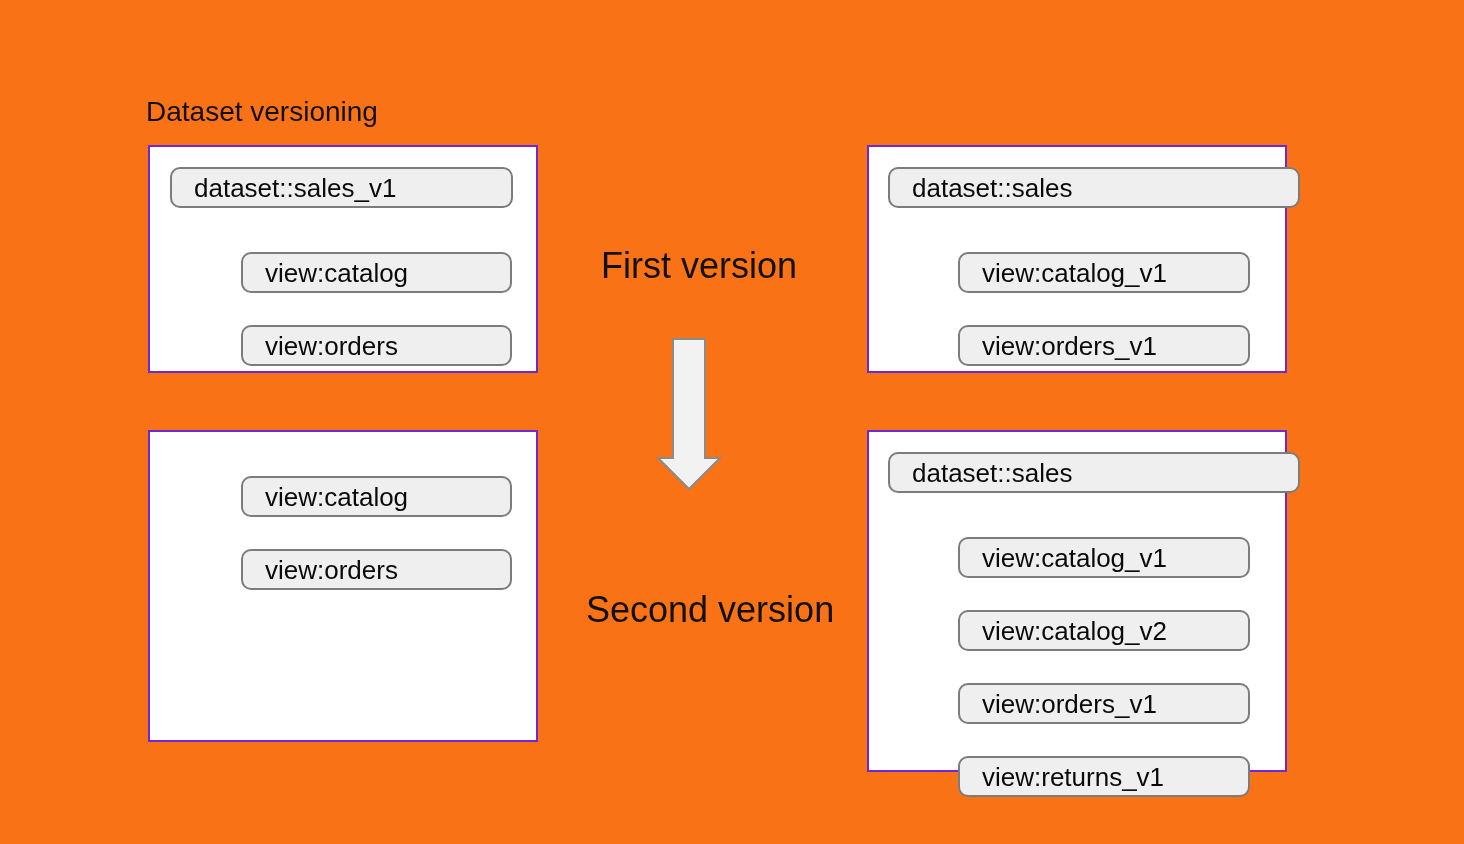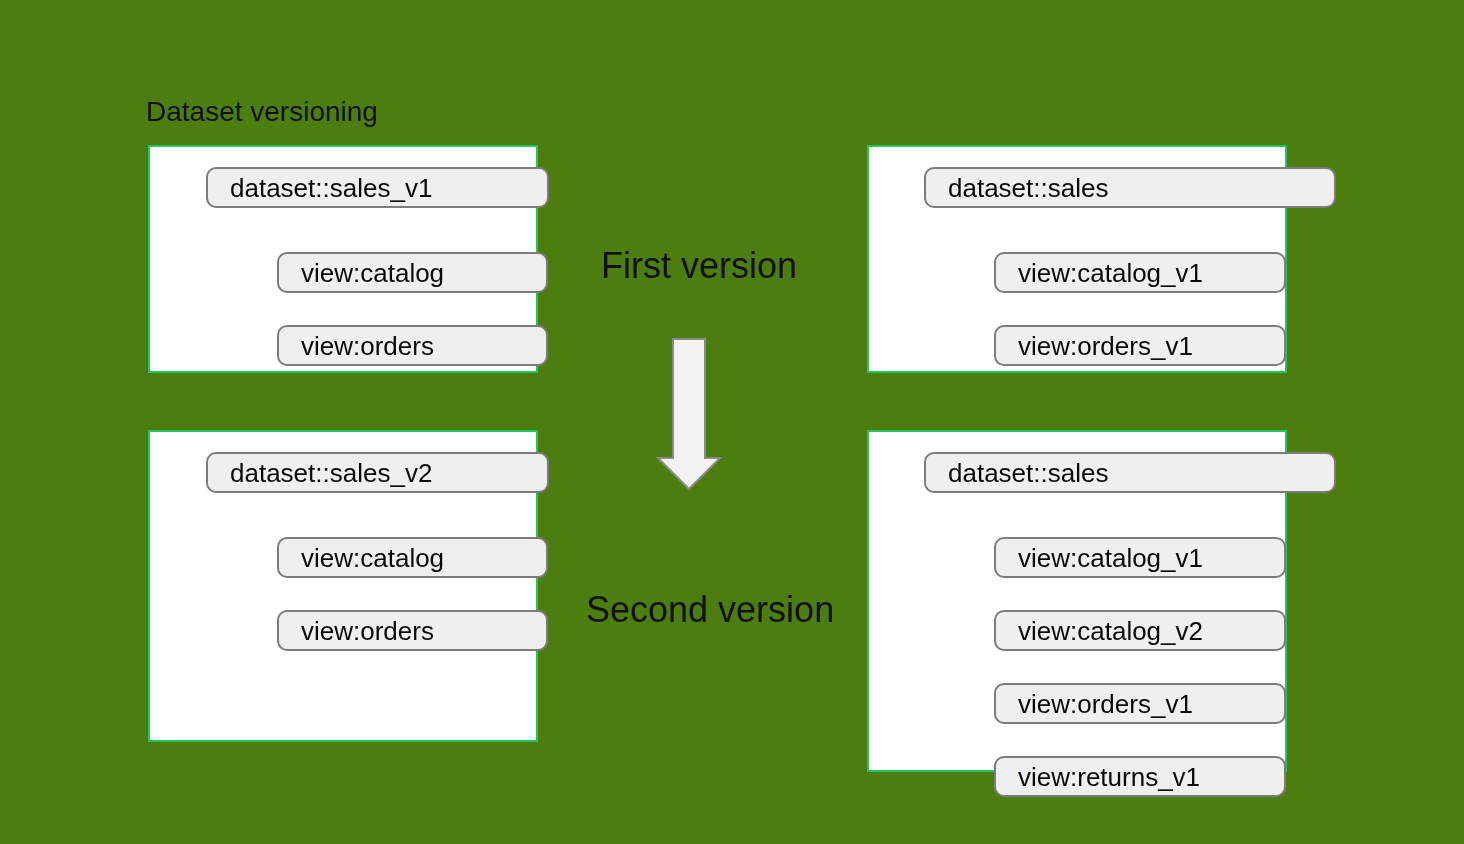--- a/index.html
+++ b/index.html
@@ -4,41 +4,40 @@
 <style>
   html, body {
     margin: 0;
     padding: 0;
     background: #ffffff;
   }
   .canvas {
     position: relative;
     width: 1464px;
     height: 844px;
-    background: #4d7c0f;
+    background: #f97316;
     overflow: hidden;
     font-family: "Liberation Sans", "DejaVu Sans", sans-serif;
     color: #111111;
   }
   .col-title {
     position: absolute;
     font-size: 28px;
     line-height: 32px;
     color: #111111;
     white-space: nowrap;
   }
   #left-title  { left: 146px; top: 96px; }
   #right-title { left: 881px; top: 96px; }
 
   .box {
     position: absolute;
     box-sizing: border-box;
-    border: 2px solid #22c55e;
+    border: 2px solid #6d28d9;
     background: #ffffff;
-    padding-left: 36px;
   }
   #box-l1 { left: 148px; top: 145px; width: 390px; height: 228px; }
   #box-l2 { left: 148px; top: 430px; width: 390px; height: 312px; }
   #box-r1 { left: 867px; top: 145px; width: 420px; height: 228px; }
   #box-r2 { left: 867px; top: 430px; width: 420px; height: 342px; }
 
   .pill {
     box-sizing: border-box;
     height: 41px;
     border: 2px solid #7c7c7c;
@@ -84,21 +83,20 @@
 
   <div class="col-title" id="left-title">Dataset versioning</div>
 
   <div class="box col-left" id="box-l1">
     <div class="pill dataset">dataset::sales_v1</div>
     <div class="pill view first-view">view:catalog</div>
     <div class="pill view">view:orders</div>
   </div>
 
   <div class="box col-left" id="box-l2">
-    <div class="pill dataset">dataset::sales_v2</div>
     <div class="pill view first-view">view:catalog</div>
     <div class="pill view">view:orders</div>
   </div>
 
   <div class="box col-right" id="box-r1">
     <div class="pill dataset">dataset::sales</div>
     <div class="pill view first-view">view:catalog_v1</div>
     <div class="pill view">view:orders_v1</div>
   </div>
 

